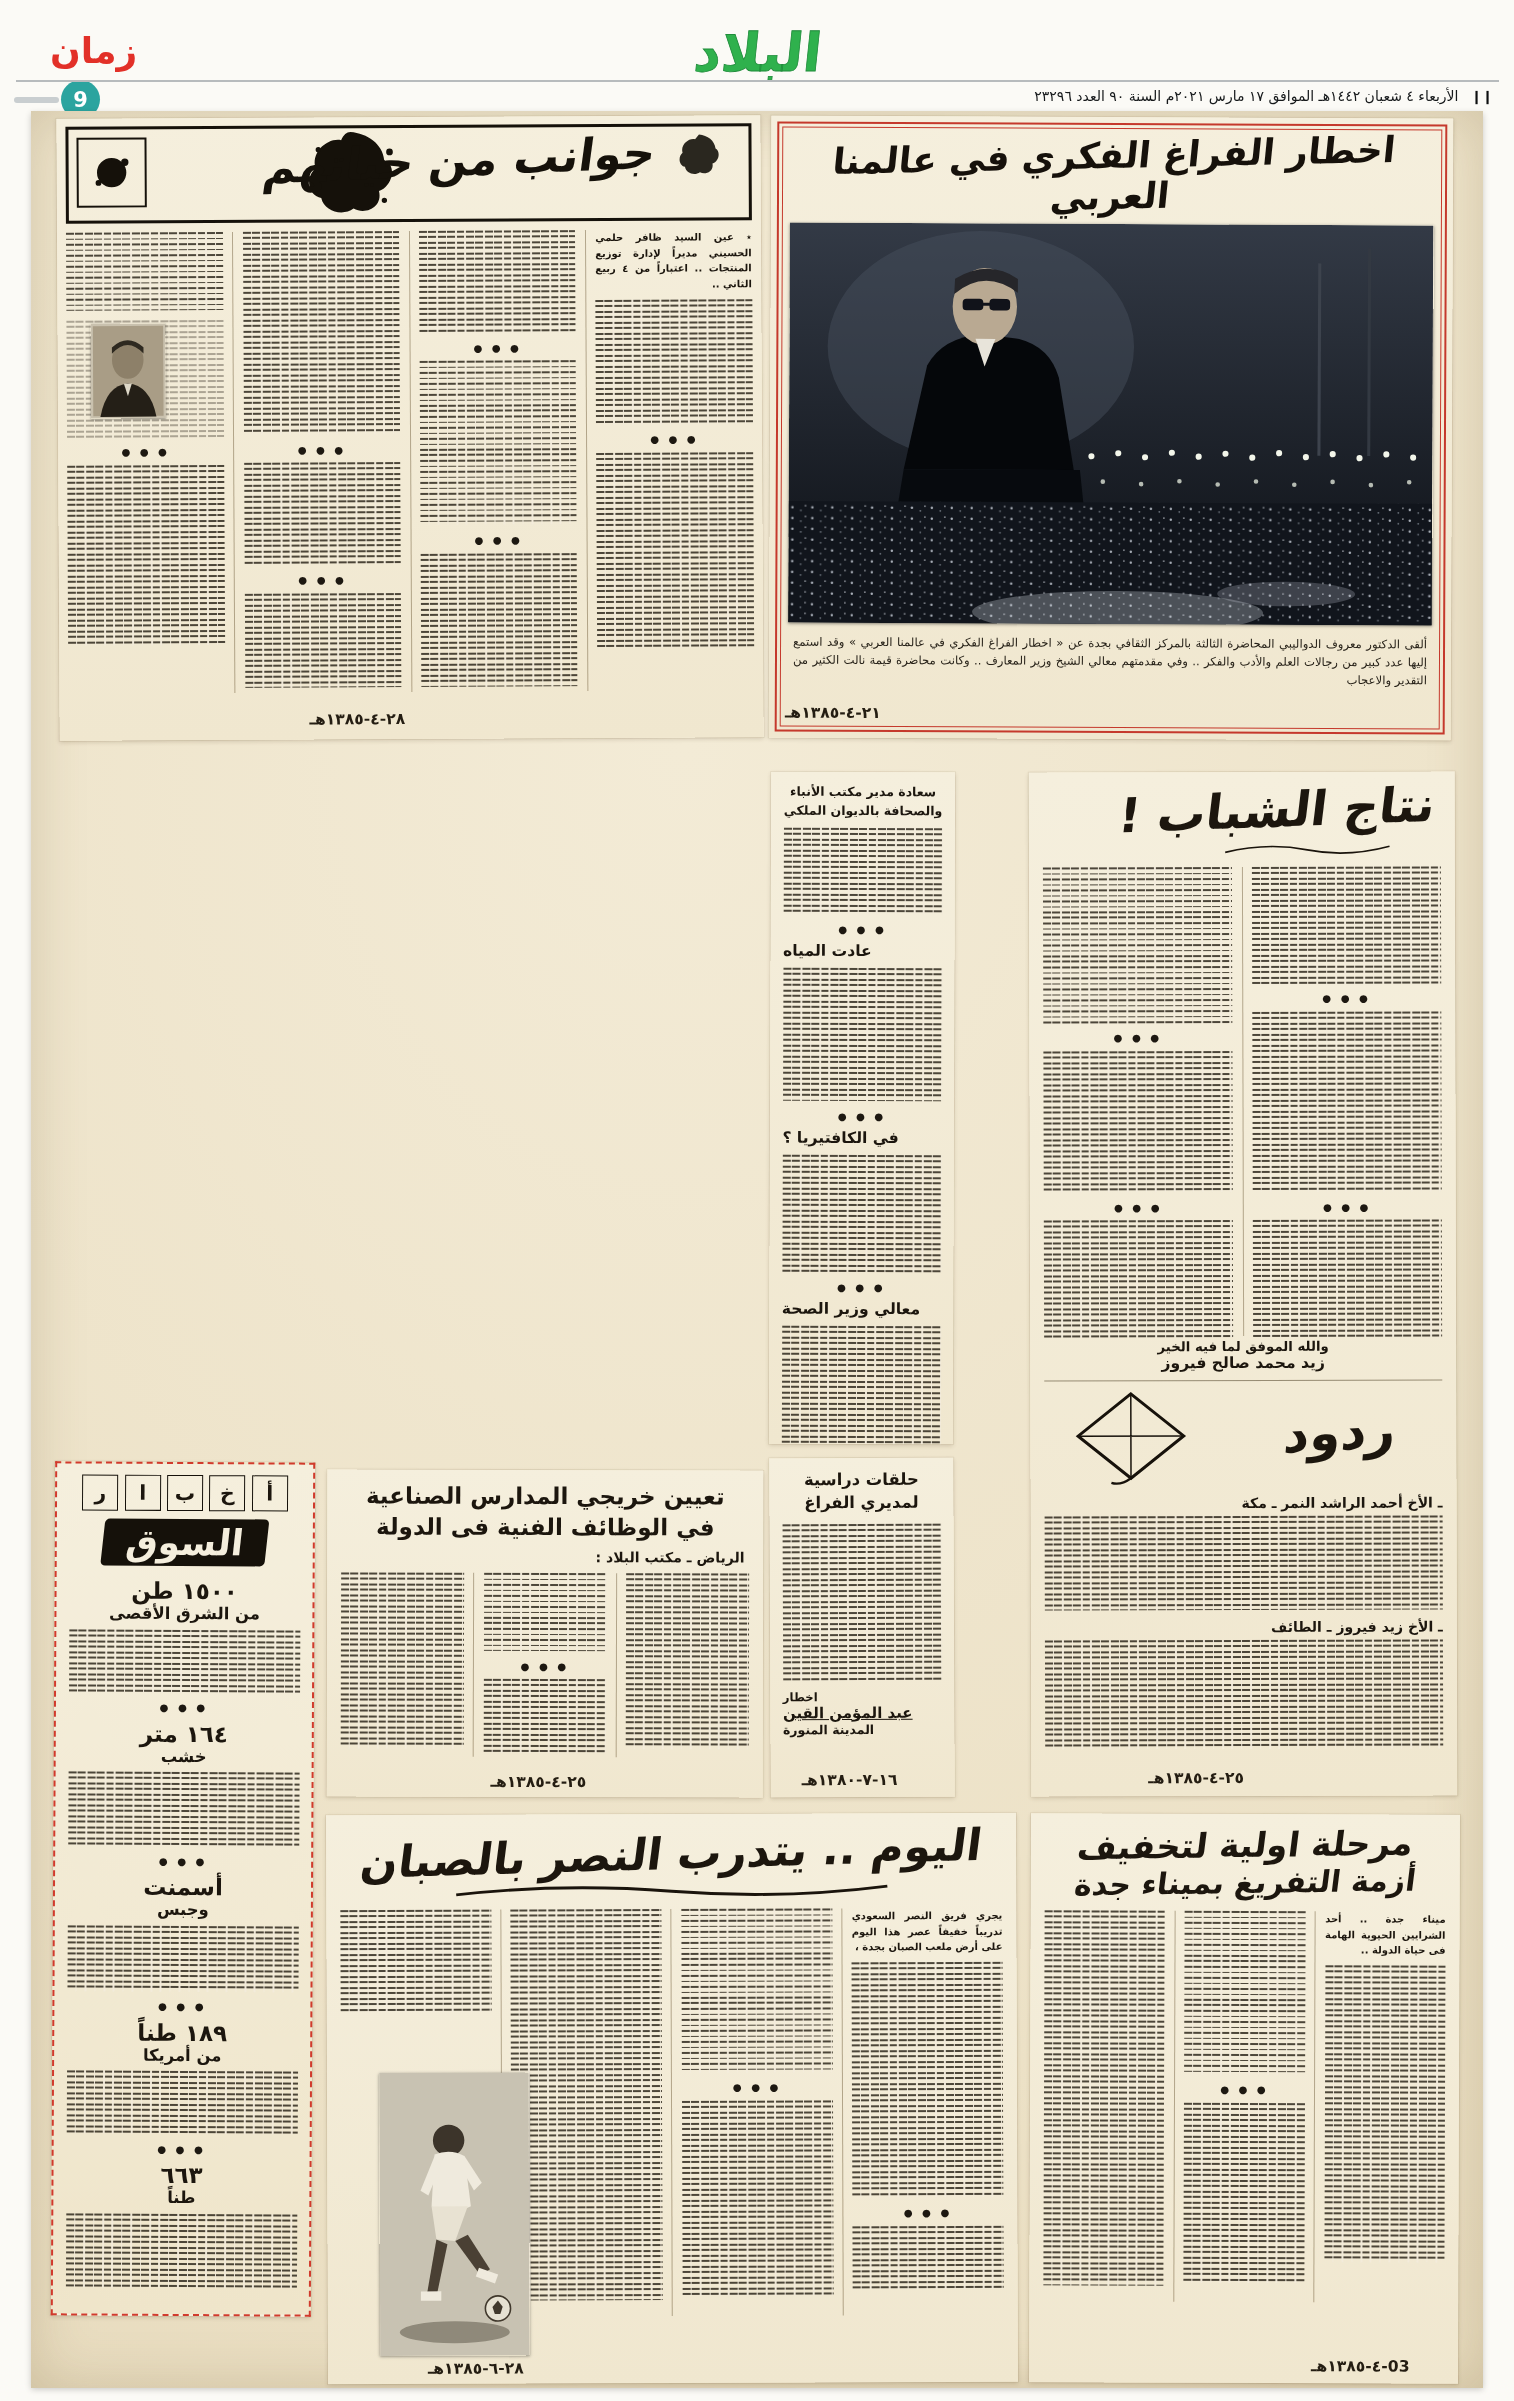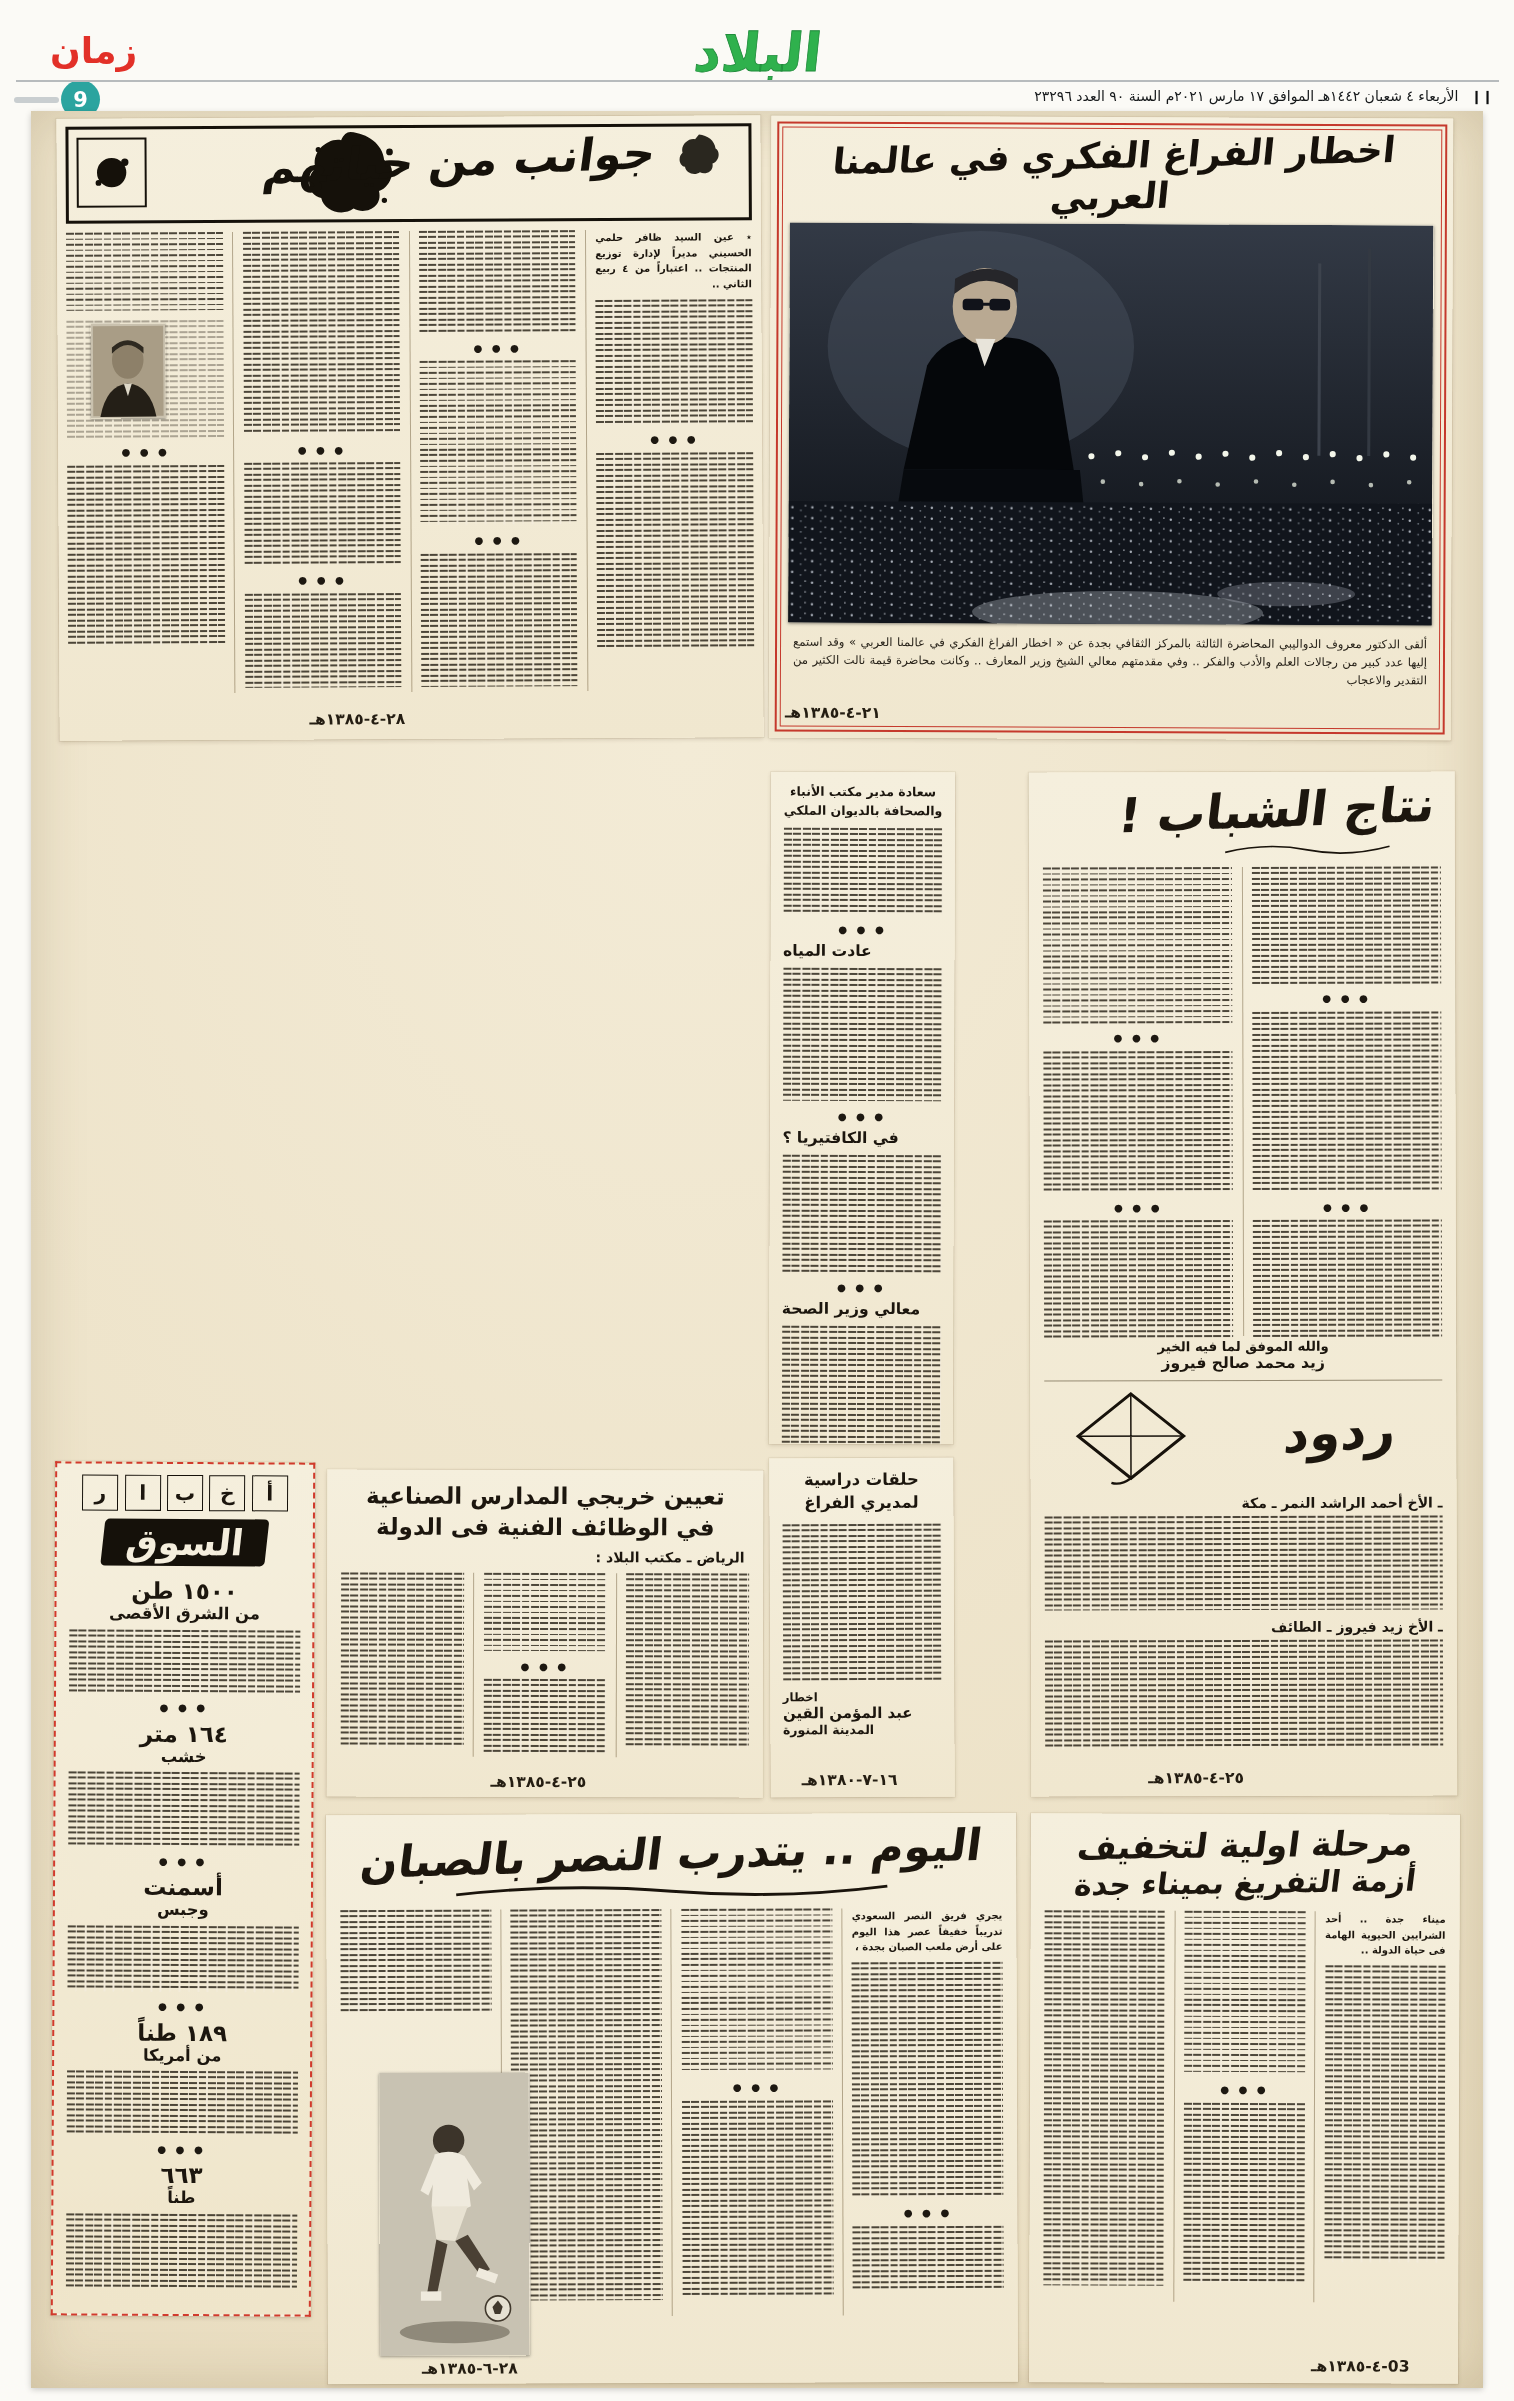--- a/index.html
+++ b/index.html
@@ -65,21 +65,21 @@
   .lecture-date{left:8px;bottom:7.8px;}
 
   
   .letters{left:739px;top:661px;width:184px;height:672px;transform:rotate(.2deg);padding:11px 12.5px;direction:rtl;}
   .letters-open{font-size:12.5px;font-weight:800;line-height:1.5;text-align:center;margin-bottom:7.8px;}
 
   
   .seminars{left:739px;top:1347px;width:184px;height:339px;transform:rotate(-.25deg);padding:11px 12.5px;direction:rtl;}
   .sem-head{font-size:16.4px;font-weight:800;text-align:center;line-height:1.4;margin-bottom:9.4px;}
   .sem-signlabel{font-size:11.7px;font-weight:700;text-align:left;}
-  .sem-sign{font-size:15px;font-weight:800;text-align:left;}
+  .sem-sign{font-size:15px;font-weight:800;text-align:left;text-decoration:underline;}
   .sem-city{font-size:12.5px;font-weight:700;text-align:left;}
   .sem-date{left:31px;bottom:7.8px;}
 
   
   .youth{left:999px;top:661px;width:426px;height:1024px;transform:rotate(-.15deg);padding:11px 14px;direction:rtl;}
   .youth-headline{margin:0 6.3px 1.6px;font-size:48px;font-weight:800;transform:skewX(-9deg) rotate(-2deg);}
   .youth-swash{display:block;width:235px;height:17px;margin:0 15.6px 9.4px auto;}
   .youth-cols{height:469px;}
   .youth-close{text-align:center;font-size:13.3px;font-weight:700;margin-top:3.1px;}
   .youth-sign{text-align:center;font-size:15.6px;font-weight:800;margin-bottom:7.8px;}
@@ -110,21 +110,21 @@
   .app-date{left:164px;bottom:6.3px;}
 
   
   .nassr{left:296px;top:1703px;width:690px;height:569px;transform:rotate(-.2deg);padding:11px 14px;direction:rtl;}
   .nassr-head{margin:3.1px 7.8px 0;font-size:44px;font-weight:800;text-align:center;
               transform:skewX(-9deg) rotate(-1.5deg);}
   .nassr-underline{display:block;width:485px;height:19px;margin:1.6px auto 9.4px;}
   .nassr-cols{height:407px;}
   .footballer{position:absolute;left:52px;top:258px;width:150px;height:283px;
               box-shadow:0 0.8px 3.1px rgba(0,0,0,.4);}
-  .nassr-date{left:94px;bottom:6.3px;}
+  .nassr-date{left:100px;bottom:6.3px;}
 
   
   .port{left:999px;top:1703px;width:429px;height:569px;transform:rotate(.2deg);padding:11px 14px;direction:rtl;}
   .port-h1,.port-h2{text-align:center;font-weight:800;transform:skewX(-8deg) rotate(-1deg);}
   .port-h1{font-size:34px;}
   .port-h2{font-size:30px;margin-bottom:11px;}
   .port-cols{height:391px;}
   .port-date{left:282px;bottom:7.8px;}
 </style>
 </head>

